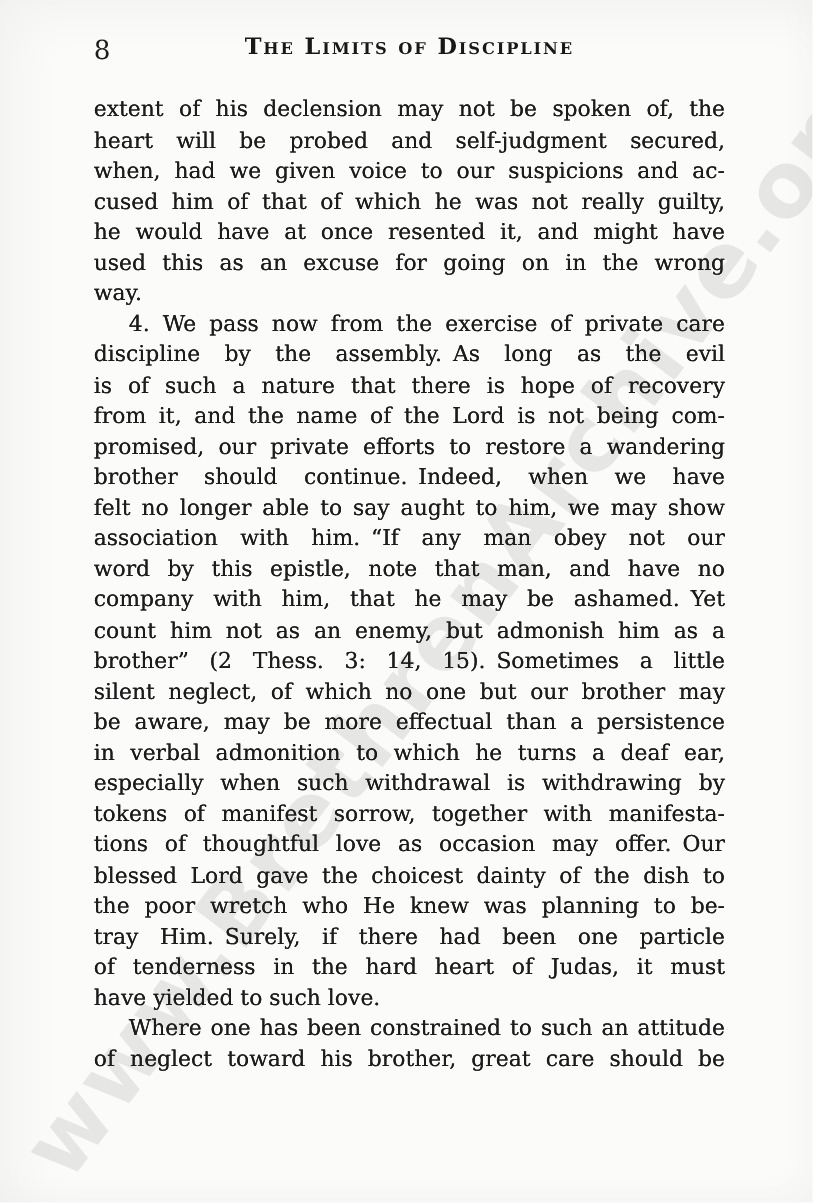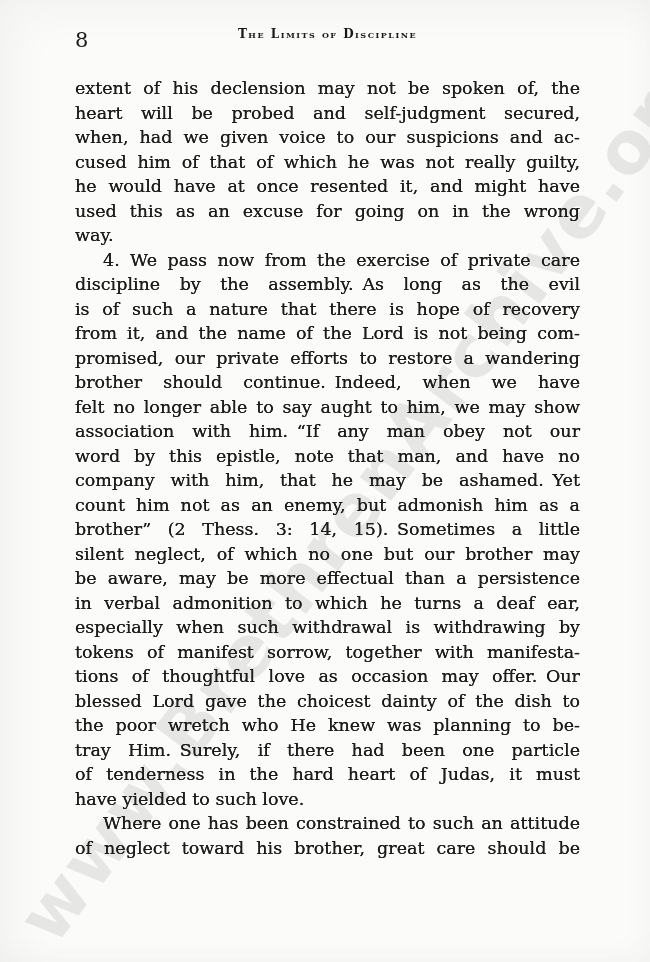--- a/index.html
+++ b/index.html
@@ -39,21 +39,21 @@
   .page-num {
     position: absolute;
     left: 0;
     top: 1px;
     font-size: 21px;
   }
   .head-title {
     text-align: center;
     font-variant: small-caps;
     font-weight: 600;
-    font-size: 12px;
+    font-size: 18px;
     letter-spacing: 1.5px;
     color: #181818;
   }
   .body-block {
     position: absolute;
     top: 76px;
     left: 75px;
     width: 505px;
   }
   .line {

